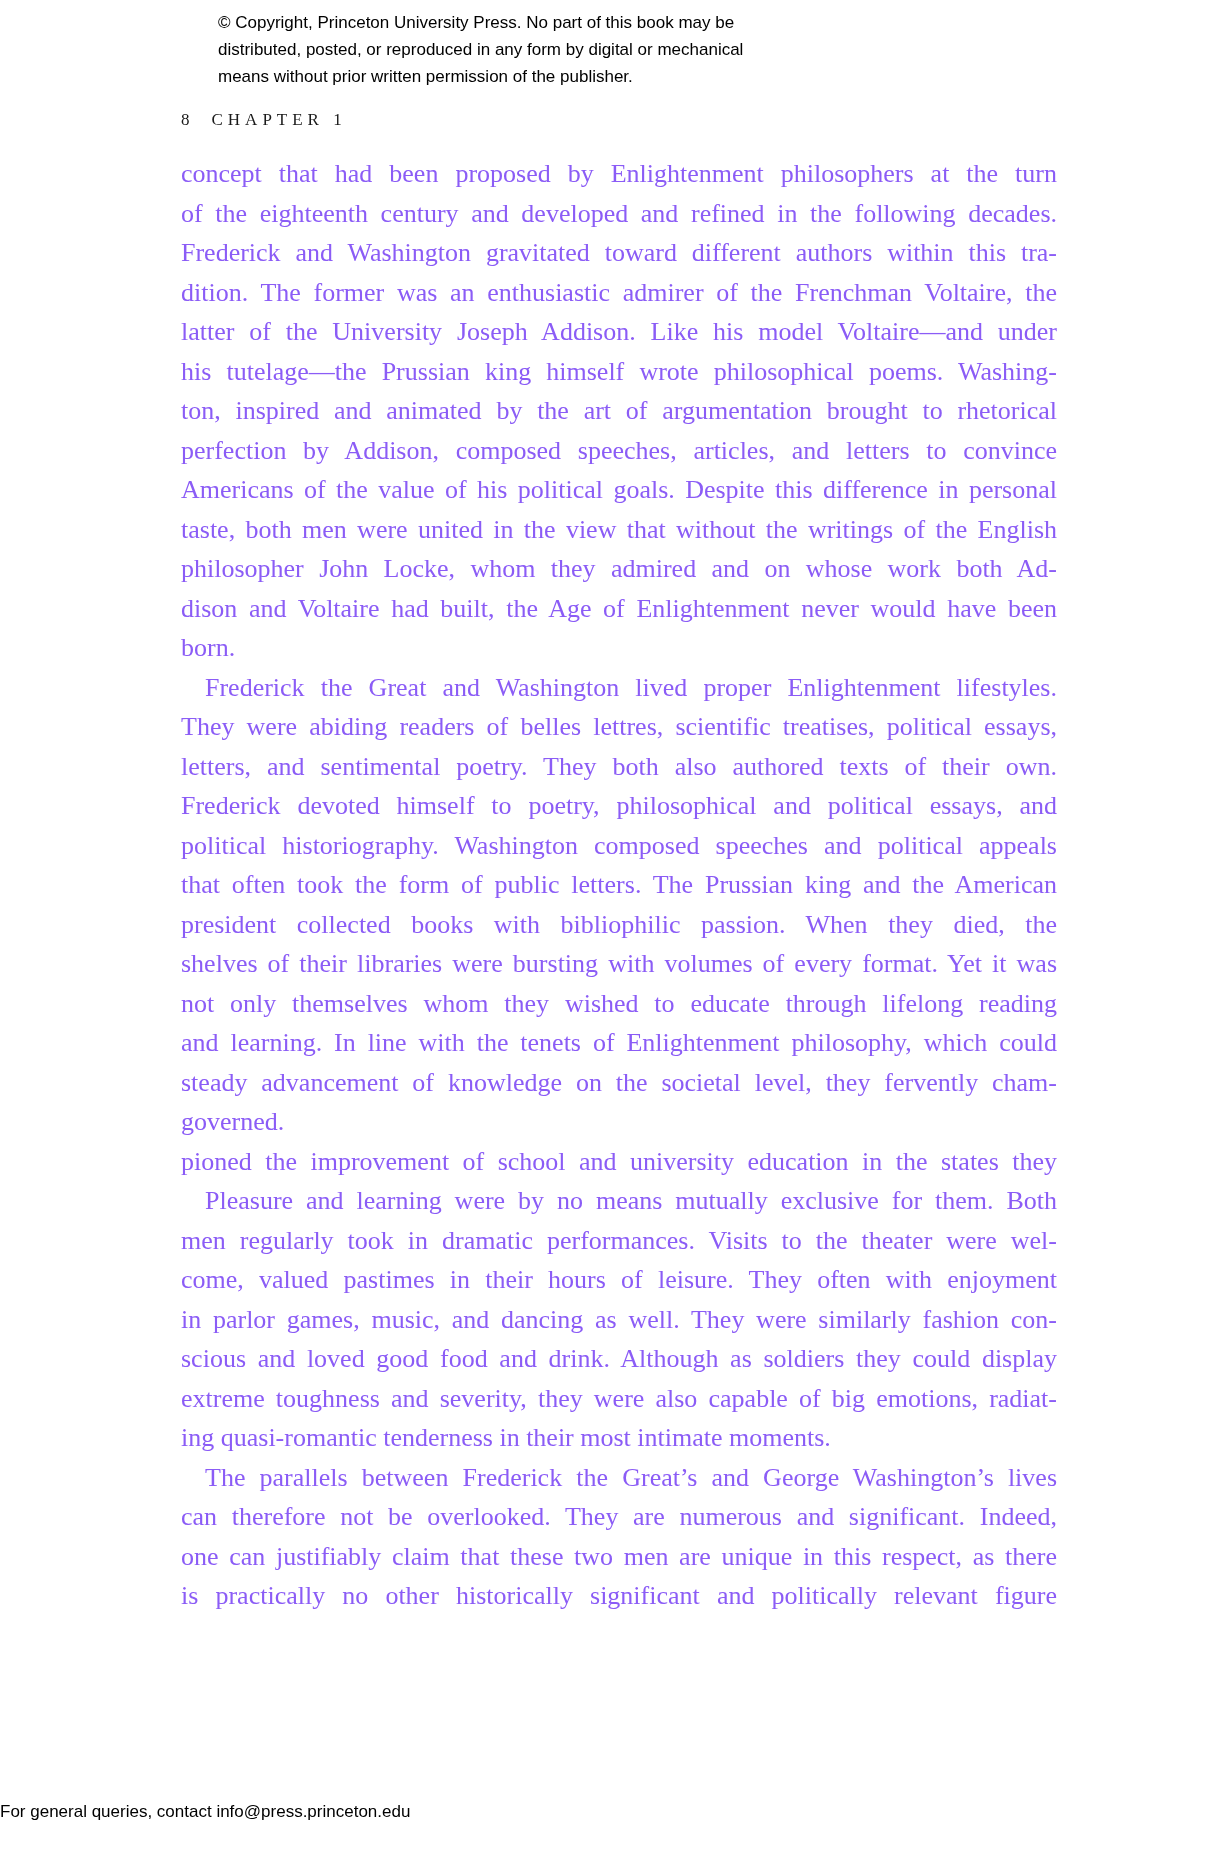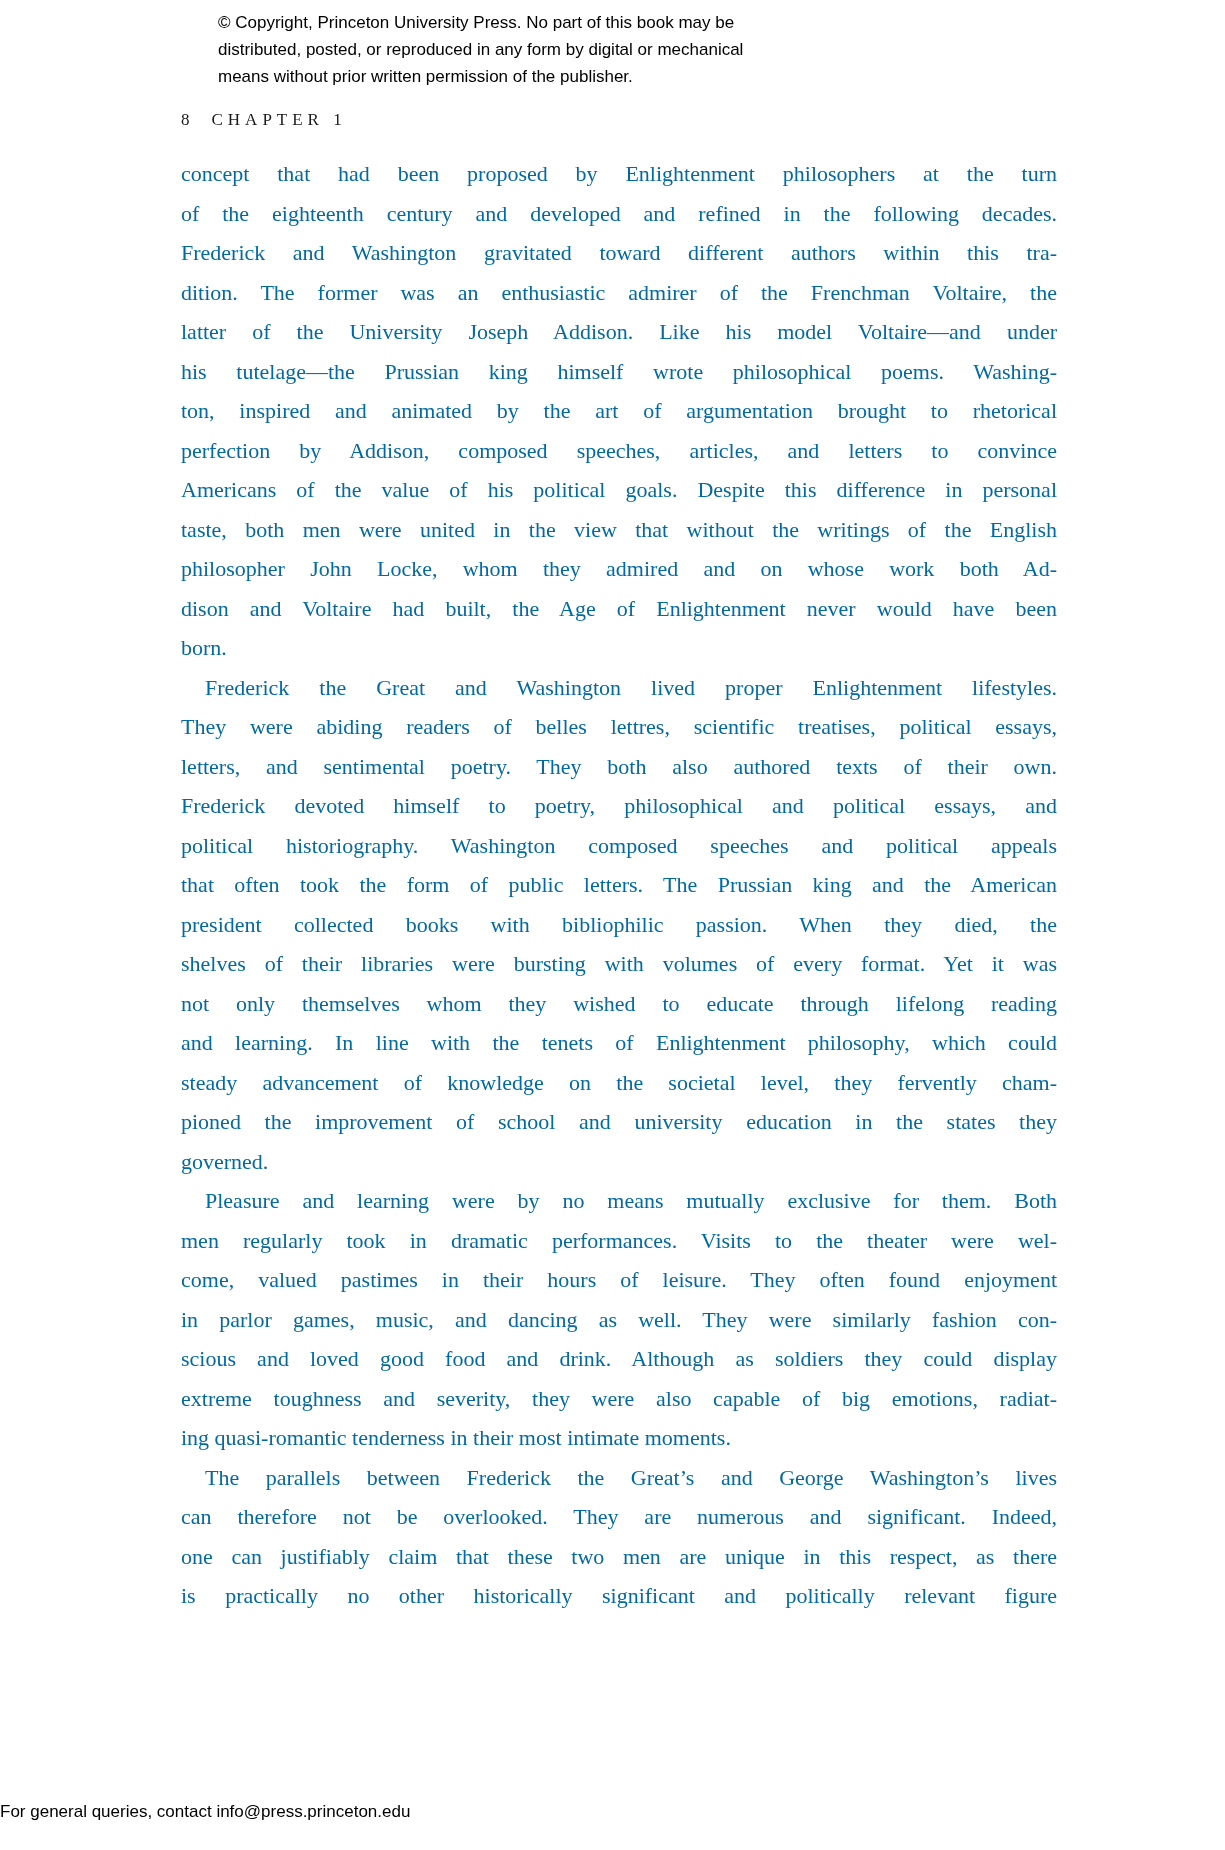--- a/index.html
+++ b/index.html
@@ -47,22 +47,22 @@
     letter-spacing: 5px;
   }
 
   
   .bodytext {
     position: absolute;
     left: 181px;
     top: 154px;
     width: 876px;
     font-family: "Liberation Serif", "DejaVu Serif", serif;
-    font-size: 22px;
-    color: #0369a1;
+    font-size: 26px;
+    color: #8b5cf6;
   }
   .para { margin: 0; padding: 0; }
   .line {
     height: 39.5px;
     line-height: 39.5px;
     text-align: justify;
     text-align-last: justify;
     overflow: hidden;
     white-space: normal;
   }
@@ -117,27 +117,27 @@
       <div class="line">They were abiding readers of belles lettres, scientific treatises, political essays,</div>
       <div class="line">letters, and sentimental poetry. They both also authored texts of their own.</div>
       <div class="line">Frederick devoted himself to poetry, philosophical and political essays, and</div>
       <div class="line">political historiography. Washington composed speeches and political appeals</div>
       <div class="line">that often took the form of public letters. The Prussian king and the American</div>
       <div class="line">president collected books with bibliophilic passion. When they died, the</div>
       <div class="line">shelves of their libraries were bursting with volumes of every format. Yet it was</div>
       <div class="line">not only themselves whom they wished to educate through lifelong reading</div>
       <div class="line">and learning. In line with the tenets of Enlightenment philosophy, which could</div>
       <div class="line">steady advancement of knowledge on the societal level, they fervently cham-</div>
+      <div class="line last">governed.</div>
       <div class="line">pioned the improvement of school and university education in the states they</div>
-      <div class="line last">governed.</div>
     </div>
     <div class="para indent">
       <div class="line">Pleasure and learning were by no means mutually exclusive for them. Both</div>
       <div class="line">men regularly took in dramatic performances. Visits to the theater were wel-</div>
-      <div class="line">come, valued pastimes in their hours of leisure. They often found enjoyment</div>
+      <div class="line">come, valued pastimes in their hours of leisure. They often with enjoyment</div>
       <div class="line">in parlor games, music, and dancing as well. They were similarly fashion con-</div>
       <div class="line">scious and loved good food and drink. Although as soldiers they could display</div>
       <div class="line">extreme toughness and severity, they were also capable of big emotions, radiat-</div>
       <div class="line last">ing quasi-romantic tenderness in their most intimate moments.</div>
     </div>
     <div class="para indent justify-last">
       <div class="line">The parallels between Frederick the Great’s and George Washington’s lives</div>
       <div class="line">can therefore not be overlooked. They are numerous and significant. Indeed,</div>
       <div class="line">one can justifiably claim that these two men are unique in this respect, as there</div>
       <div class="line last">is practically no other historically significant and politically relevant figure</div>

